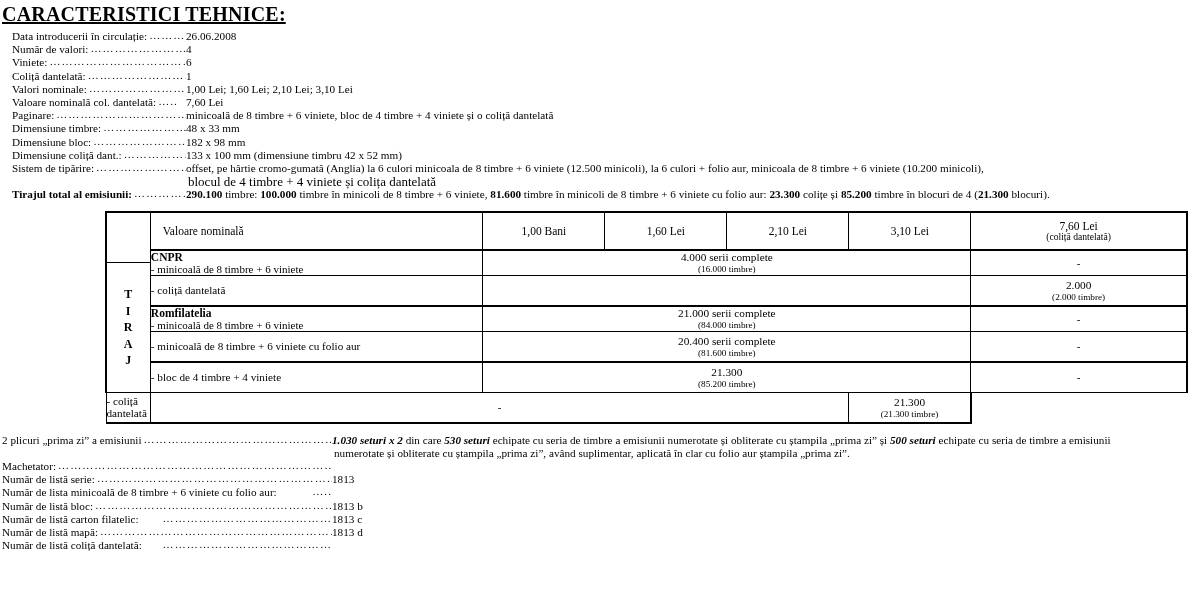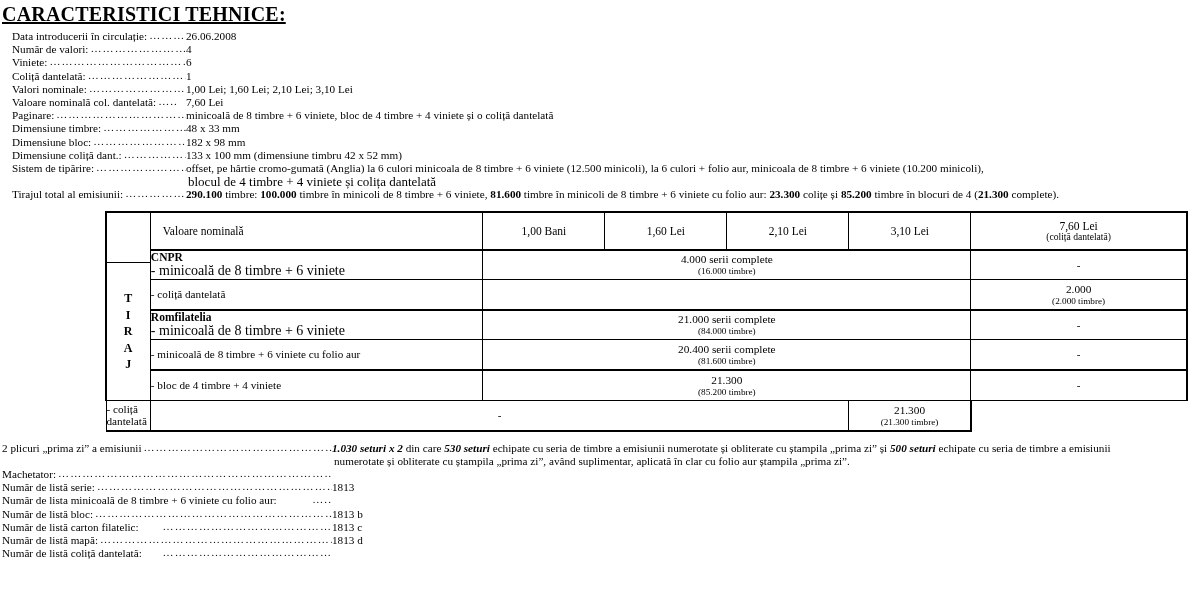--- a/index.html
+++ b/index.html
@@ -53,21 +53,21 @@
     overflow: hidden;
     white-space: nowrap;
     letter-spacing: 1.1px;
     font-size: 11px;
     transform: translateY(-1px);
   }
   .spec-value {
     flex: 1 1 auto;
     white-space: nowrap;
   }
-  .bold-label .lbl-text { font-weight: normal; }
+  .bold-label .lbl-text { font-weight: bold; }
   .cont-line {
     font-size: 13px;
     line-height: 13.2px;
     padding-left: 186px;
     white-space: nowrap;
   }
   b { font-weight: bold; margin-top: 21px; }
 
   
   .table-wrap {
@@ -119,21 +119,21 @@
   td.group {
     font-weight: bold;
     font-size: 11.5px;
     padding: 5px 0 2px 10px;
     vertical-align: top;
     border-bottom: none !important;
   }
   td.group-pair {
     border-top: none !important;
     padding: 0 0 6px 14px;
-    font-size: 14px;
+    font-size: 11px;
     vertical-align: top;
   }
   td.desc {
     padding-left: 14px;
     font-size: 11.2px;
     height: 29px;
   }
   td.num {
     text-align: center;
     font-size: 11.3px;
@@ -275,21 +275,21 @@
       </span>
       <span class="spec-value">offset, pe hârtie cromo-gumată (Anglia) la 6 culori minicoala de 8 timbre  + 6 viniete (12.500 minicoli), la 6 culori + folio aur, minicoala de 8 timbre + 6 viniete (10.200 minicoli),</span>
     </div>
     <div class="cont-line">blocul de 4 timbre + 4 viniete și colița dantelată</div>
 
     <div class="spec-row">
       <span class="spec-label bold-label">
         <span class="lbl-text">Tirajul total al emisiunii:</span>
         <span class="dots">……………</span>
       </span>
-      <span class="spec-value" id="tiraj-total-value"><b>290.100</b><span> timbre: </span><b>100.000</b><span> timbre în minicoli de 8 timbre + 6 viniete, </span><b>81.600</b><span> timbre în minicoli de 8 timbre + 6 viniete cu folio aur: </span><b>23.300</b><span> colițe și </span><b>85.200</b><span> timbre în blocuri de 4 (</span><b>21.300</b><span> complete).</span></span>
+      <span class="spec-value" id="tiraj-total-value"><b>290.100</b><span> timbre: </span><b>100.000</b><span> timbre în minicoli de 8 timbre + 6 viniete, </span><b>81.600</b><span> timbre în minicoli de 8 timbre + 6 viniete cu folio aur: </span><b>23.300</b><span> colițe și </span><b>85.200</b><span> timbre în blocuri de 4 (</span><b>21.300</b><span> blocuri).</span></span>
     </div>
   </div>
 
   <div class="table-wrap">
     <table class="tiraj">
       <colgroup>
         <col class="col-tiraj">
           <col class="col-desc">
           <col class="col-v1">
           <col class="col-v2">

